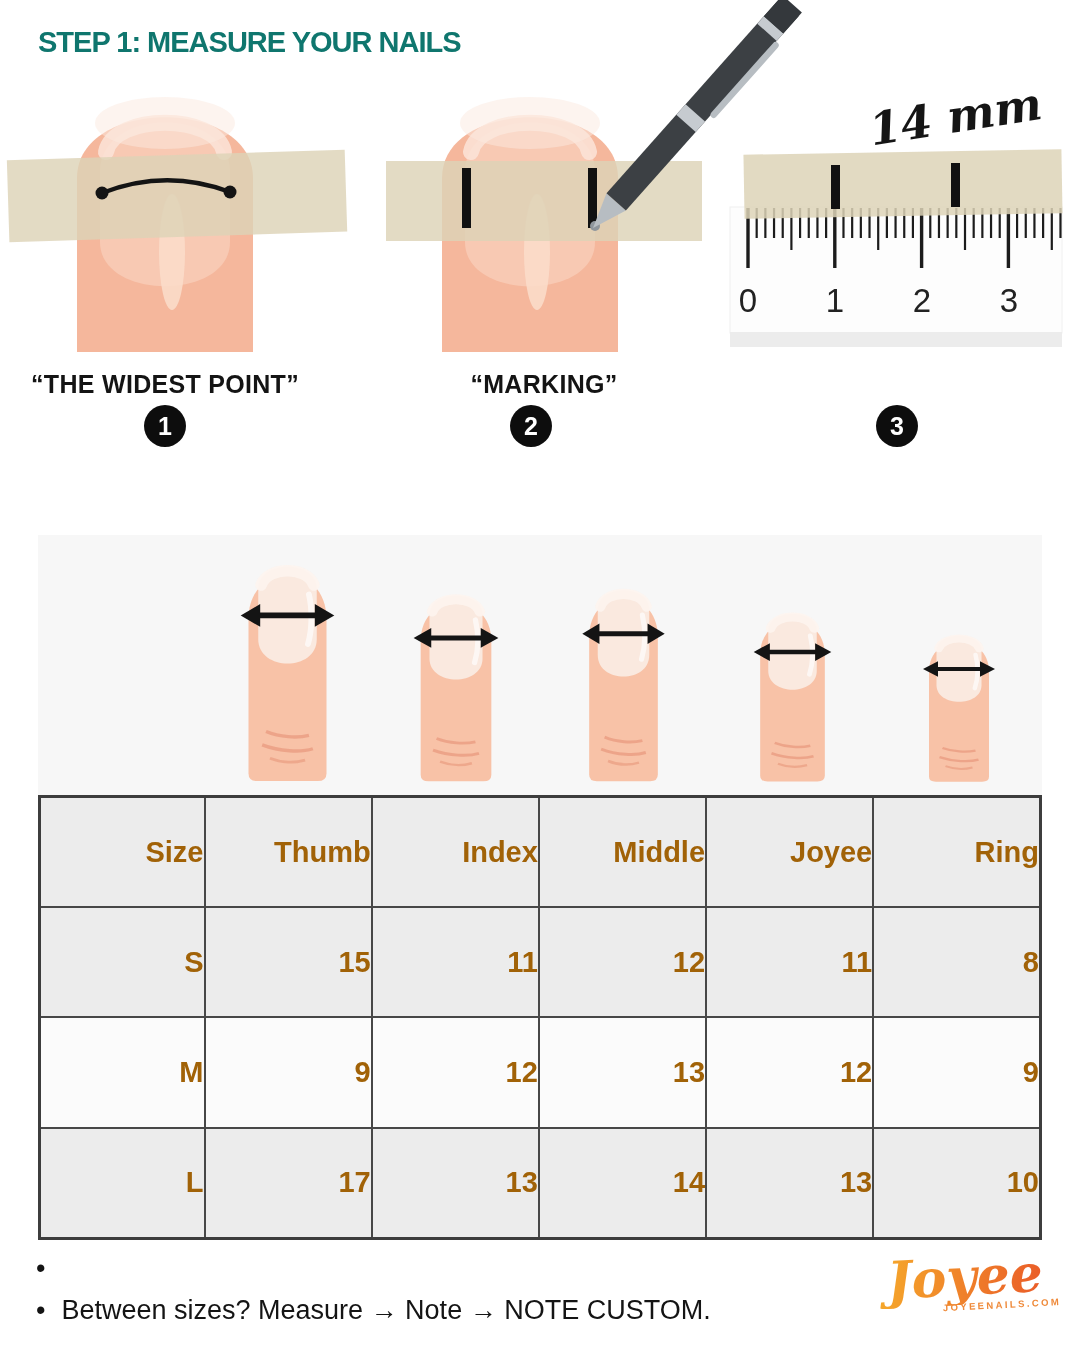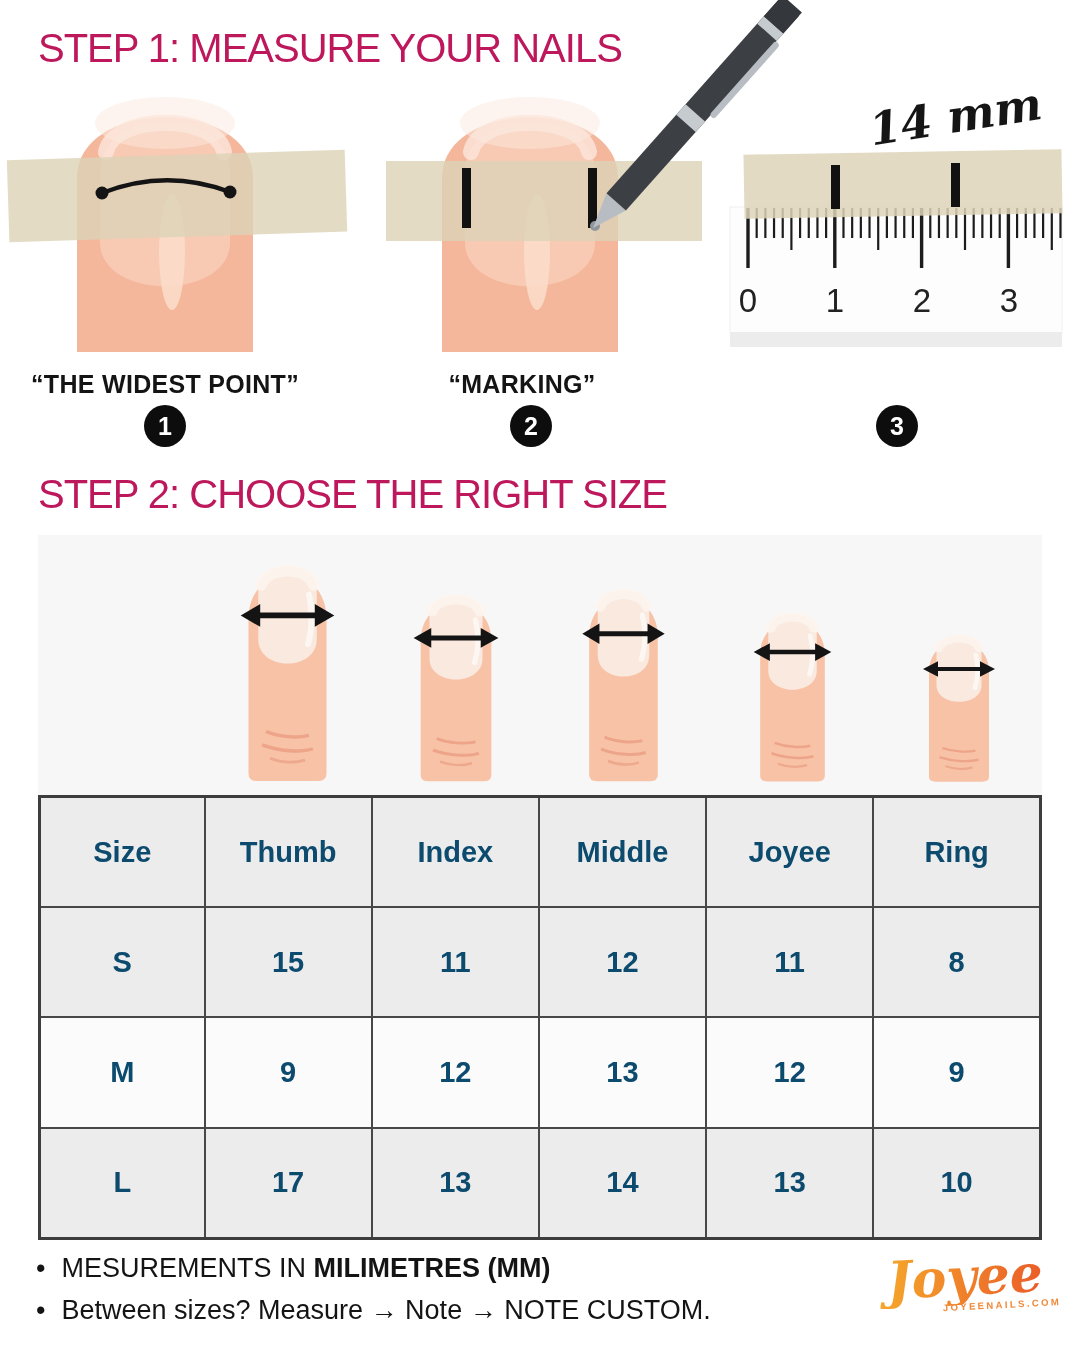--- a/index.html
+++ b/index.html
@@ -5,21 +5,21 @@
   html,body{margin:0;padding:0;}
   body{
     width:1080px;height:1350px;background:#ffffff;
     font-family:"Liberation Sans", sans-serif;color:#111;
     overflow:hidden;position:relative;
   }
   #page{position:relative;width:1080px;height:1350px;background:#fff;}
 
   .step-title{
     position:absolute;left:38px;
-    font-size:40px;font-weight:normal;letter-spacing:-1px;color:#be185d;
+    font-size:29px;font-weight:bold;letter-spacing:-1px;color:#0f766e;
     white-space:nowrap;
   }
   #step1-title{top:26px;}
   #step2-title{top:472px;}
 
   #step1-art{position:absolute;left:0;top:0;width:1080px;height:470px;}
 
   .caption{
     position:absolute;top:370px;width:360px;text-align:center;
     font-size:25px;font-weight:bold;letter-spacing:.3px;color:#141414;
@@ -35,22 +35,22 @@
     position:absolute;left:38px;top:535px;width:1004px;height:260px;
     background:#f7f7f7;
   }
   .nail-svg{position:absolute;bottom:12px;}
 
   #size-table{
     position:absolute;left:38px;top:795px;width:1004px;height:445px;
     border-collapse:collapse;table-layout:fixed;
   }
   #size-table td,#size-table th{
-    border:2px solid #474747;text-align:center;vertical-align:middle;
-    font-size:29px;font-weight:bold;color:#0c4a6e;height:89px;padding:0;
+    border:2px solid #474747;text-align:right;vertical-align:middle;
+    font-size:29px;font-weight:bold;color:#a16207;height:89px;padding:0;
   }
   #size-table{border:3px solid #3d3d3d;}
   #size-table tr.hdr td{background:#ececec;}
   #size-table tr.r-light td{background:#fbfbfb;}
   #size-table tr.r-dark td{background:#ececec;}
 
   #footnotes{
     position:absolute;left:36px;top:1252px;width:700px;
     font-size:27px;color:#141414;
   }
@@ -187,27 +187,26 @@
       <g transform="rotate(-1 900 185)">
         <rect x="744" y="152" width="318" height="64" fill="#ddd3b7" fill-opacity="0.85"></rect>
       </g>
       <rect x="831" y="165" width="9" height="44" fill="#111"></rect>
       <rect x="951" y="163" width="9" height="44" fill="#111"></rect>
       <text x="958" y="132" transform="rotate(-9 958 132)" font-family="DejaVu Serif, serif" font-style="italic" font-weight="bold" font-size="45" fill="#151515" text-anchor="middle">14 mm</text>
     </g>
   </svg>
 
   <div class="caption" style="left:-15px;">“THE WIDEST POINT”</div>
-  <div class="caption" style="left:342px;">“MARKING”</div>
+  <div class="caption" style="left:364px;">“MARKING”</div>
 
   <div class="badge" style="left:144px;">1</div>
   <div class="badge" style="left:510px;">2</div>
   <div class="badge" style="left:876px;">3</div>
 
-  <div class="step-title" id="step2-title">STEP 2: CHOOSE THE RIGHT SIZE</div>
 
   <div id="size-panel">
     <svg class="nail-svg" style="left:191px;width:117px;height:238px;" viewBox="0 0 120 250" preserveAspectRatio="none">
         <use href="#s2finger"></use>
       </svg>
     <svg class="nail-svg" style="left:365px;width:106px;height:206px;" viewBox="0 0 120 250" preserveAspectRatio="none">
         <use href="#s2finger"></use>
       </svg>
     <svg class="nail-svg" style="left:534px;width:103px;height:212px;" viewBox="0 0 120 250" preserveAspectRatio="none">
         <use href="#s2finger"></use>
@@ -261,21 +260,20 @@
       <td>14</td>
       <td>13</td>
       <td>10</td>
     </tr>
   </tbody>
     </table>
 
   <div id="footnotes">
     <div class="fn-row">
       <span class="dot">•</span>
-      <span><span>MESUREMENTS IN </span><b>MILIMETRES (MM)</b></span>
     </div>
     <div class="fn-row">
       <span class="dot">•</span>
       <span>Between sizes? Measure → Note → NOTE CUSTOM.</span>
     </div>
   </div>
 
   <div id="logo">
     <div class="script">Joyee</div>
     <div class="sub">JOYEENAILS.COM</div>

